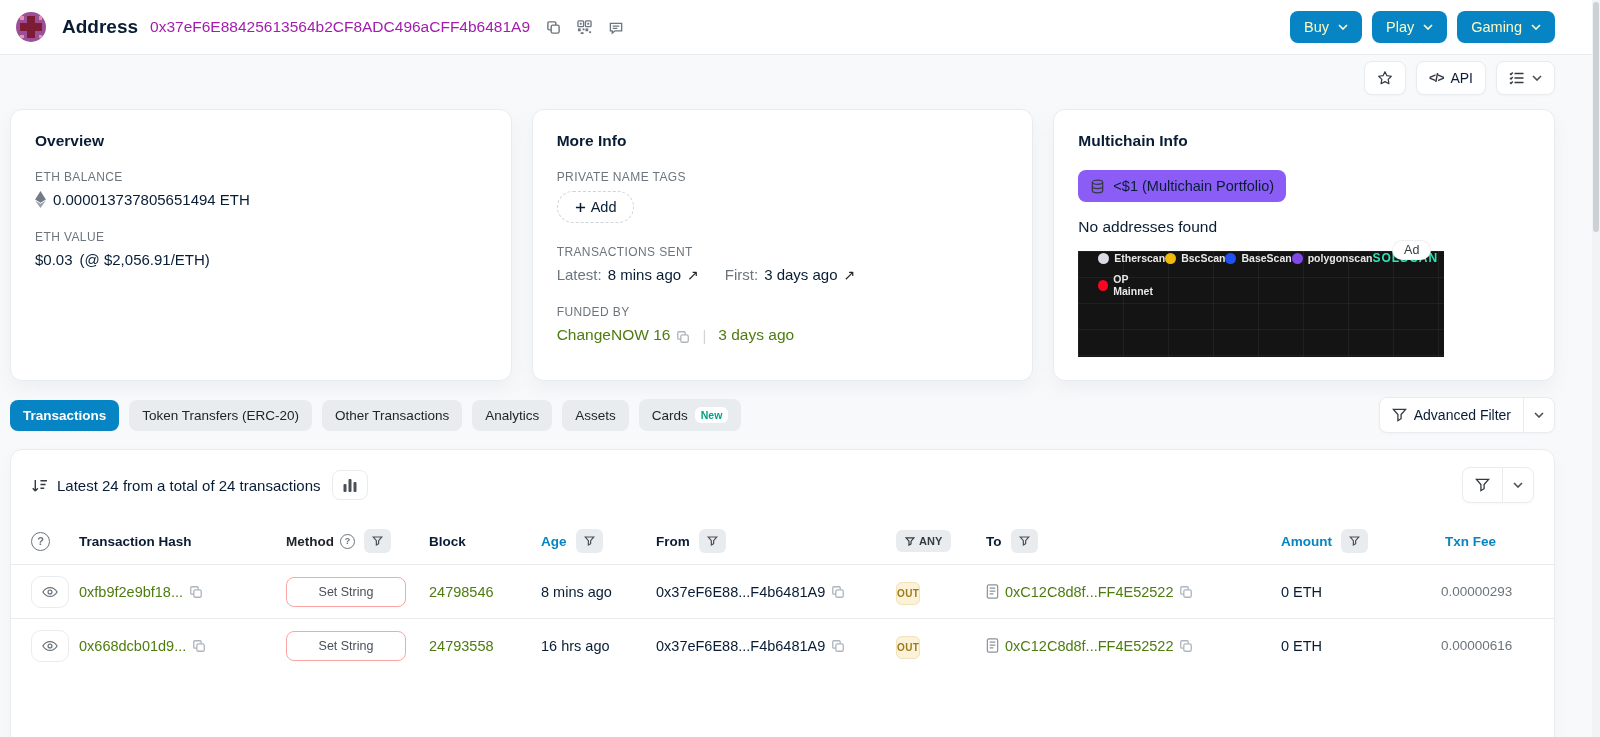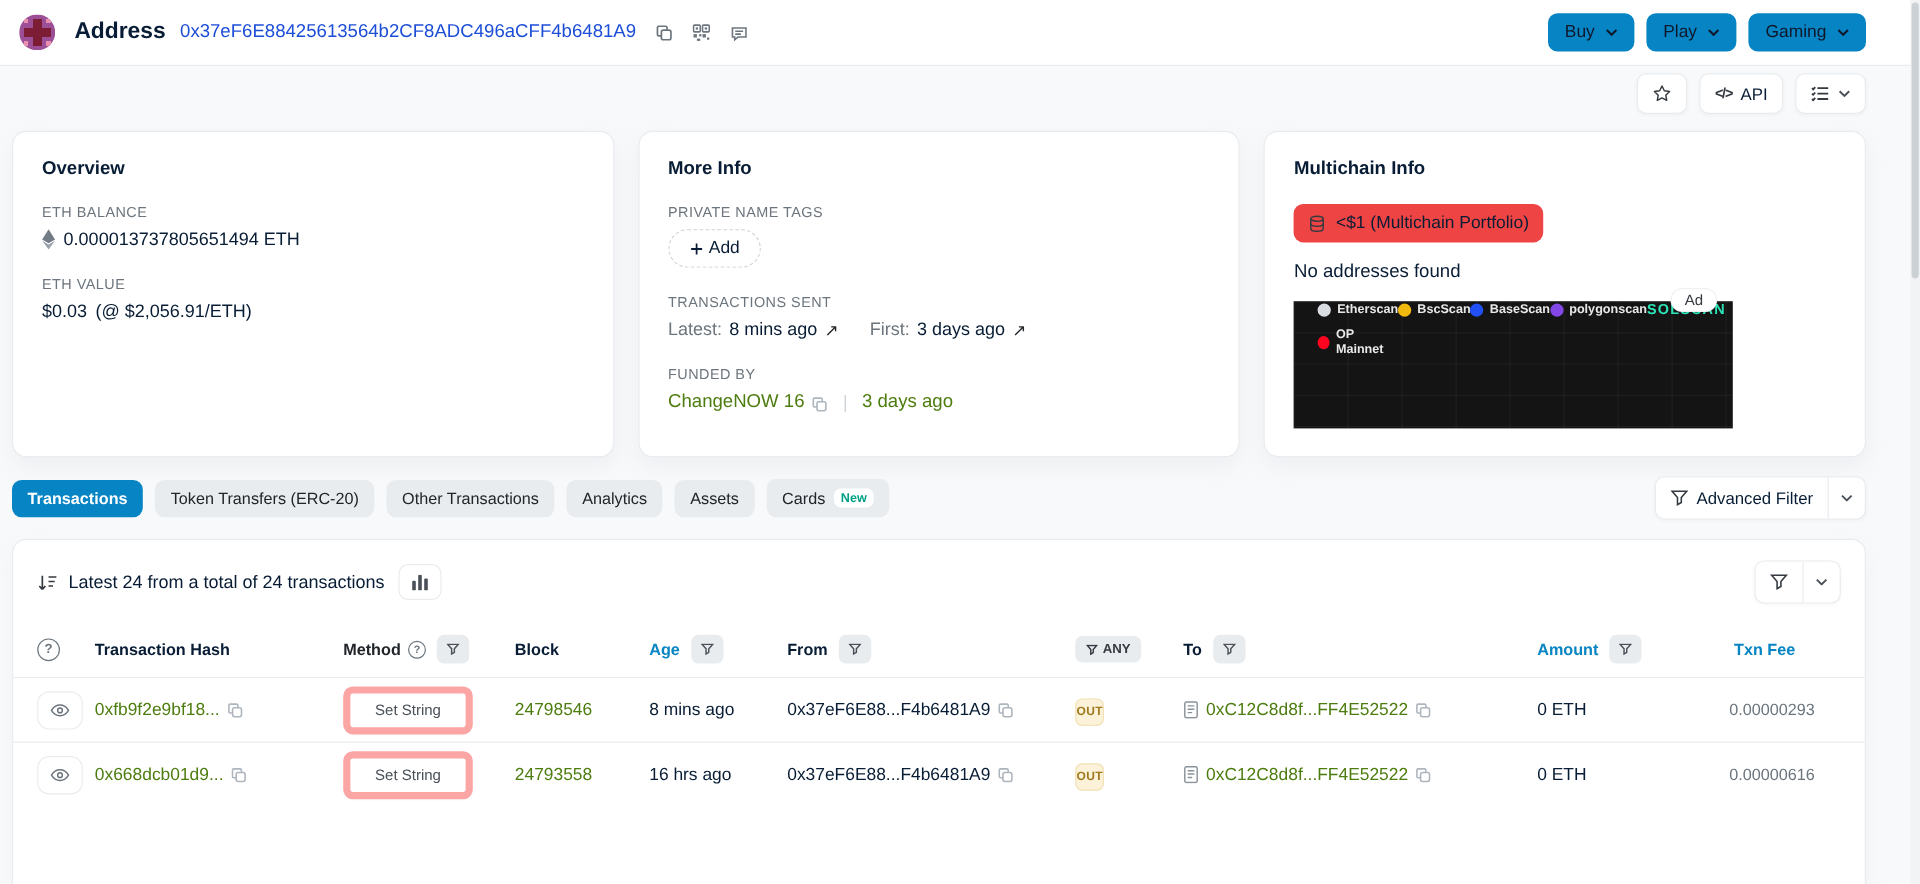--- a/index.html
+++ b/index.html
@@ -4,24 +4,24 @@
 <style>
   * { box-sizing: border-box; }
   body { margin:0; font-family:"Liberation Sans", sans-serif; color:#081d35; background:#fff; }
   .page { position:relative; width:1600px; height:737px; overflow:hidden; background:#f8f9fa; }
 
   
   .topbar { height:55px; background:#fff; border-bottom:1px solid #e9ecef;
             display:flex; align-items:center; padding:0 45px 0 16px; gap:8px; }
   .avatar { width:30px; height:30px; border-radius:50%; overflow:hidden; flex:0 0 auto; }
   .page-title { font-size:19px; font-weight:700; margin:0 4px 0 8px; }
-  .addr-text { font-size:15.5px; color:#1d4ed8; margin-right:4px; }
+  .addr-text { font-size:15.5px; color:#a21caf; margin-right:4px; }
   .iconbtn { background:none; border:none; padding:4px; color:#6c757d; display:inline-flex; align-items:center; cursor:pointer; }
   .topbar-right { margin-left:auto; display:flex; gap:10px; }
-  .bluebtn { background:#0784c3; color:#0f172a; border:none; border-radius:8px; font-family:inherit;
+  .bluebtn { background:#0784c3; color:#fef9c3; border:none; border-radius:8px; font-family:inherit;
              font-size:14.5px; font-weight:500; padding:8px 14px; display:inline-flex; align-items:center; gap:9px; cursor:pointer; }
 
   
   .tip-row { padding:14px 45px 4px 16px; font-size:14.5px; color:#495057; }
   .tip-row b { color:#343a40; }
   .tip-link { color:#0784c3; text-decoration:none; }
 
   
   .actions-row { display:flex; justify-content:flex-end; gap:10px; padding:6px 45px 12px 16px; }
   .wbtn { background:#fff; border:1px solid #e9ecef; border-radius:8px; height:34px; font-family:inherit;
@@ -37,21 +37,21 @@
   .lbl { font-size:12px; color:#6c757d; letter-spacing:.4px; margin-bottom:7px; font-weight:500; }
   .val { font-size:15px; display:flex; align-items:center; gap:7px; }
   .spacer18 { height:22px; }
   .add-btn { border:1px dashed #ced4da; border-radius:18px; background:#fff; font-family:inherit;
              padding:7px 17px; font-size:14.5px; color:#081d35; display:inline-flex; align-items:center; gap:5px; cursor:pointer; }
   .sent-row { font-size:15px; display:flex; align-items:flex-end; gap:6px; }
   .sent-row .g { color:#6c757d; }
   .arrow-ne { font-size:14px; color:#212529; }
   .blue-link { color:#4d7c0f; text-decoration:none; }
   .pipe { color:#ced4da; margin:0 6px; }
-  .badge-gray { display:inline-flex; align-items:center; gap:8px; background:#ef4444; border-radius:8px;
+  .badge-gray { display:inline-flex; align-items:center; gap:8px; background:#8b5cf6; border-radius:8px;
                 padding:8px 12px; font-size:14.5px; color:#081d35; cursor:pointer; }
   .no-addr { font-size:15.5px; margin-top:16px; }
 
   
   .ad { position:relative; margin-top:15px; width:366px; height:106px; background:#141414; color:#fff;
         background-image:linear-gradient(rgba(255,255,255,.05) 1px, transparent 1px),
                          linear-gradient(90deg, rgba(255,255,255,.05) 1px, transparent 1px);
         background-size:45px 26px; }
   .ad-pill { position:absolute; top:-10px; right:14px; background:#fff; border-radius:10px; padding:2px 11px;
              font-size:12.5px; color:#343a40; box-shadow:0 0 0 1px #eef0f2; }
@@ -93,22 +93,22 @@
               padding:5px 9px; font-size:11px; font-weight:700; color:#343a40; cursor:pointer; }
   .qmark { width:19px; height:19px; border-radius:50%; border:1.4px solid #6c757d; color:#6c757d; font-size:11px;
            font-weight:700; display:inline-flex; align-items:center; justify-content:center; }
   .qmark.sm { width:15px; height:15px; font-size:9px; border-width:1.2px; margin-left:6px; }
   .info-hdr { color:#212529; }
 
   .eye-btn { width:38px; height:32px; border:1px solid #e9ecef; border-radius:10px; background:#fff;
              display:inline-flex; align-items:center; justify-content:center; color:#6c757d; cursor:pointer; }
   .cell-flex { display:flex; align-items:center; gap:6px; }
   .copy-ic { color:#adb5bd; display:inline-flex; cursor:pointer; }
-  .method-btn { border:6px solid #fca5a5; background:#fff; border-radius:8px; font-family:inherit; font-size:12.5px;
-                color:#495057; padding:7px 0; width:108px; text-align:center; cursor:pointer; box-shadow:0 1px 2px rgba(0,0,0,.02); }
+  .method-btn { border:1px solid #fca5a5; background:#fff; border-radius:8px; font-family:inherit; font-size:12.5px;
+                color:#495057; padding:7px 0; width:120px; text-align:center; cursor:pointer; box-shadow:0 1px 2px rgba(0,0,0,.02); }
   .out-badge { background:#fbf2d9; border:1px solid #f1e2b8; color:#9f7a1d; font-size:10px; font-weight:700;
                border-radius:6px; padding:5px 0; width:56px; text-align:center; letter-spacing:.4px; }
   .fee-cell { color:#6c757d; font-size:13.5px; text-align:right; padding-right:38px; }
   .fee-hdr { justify-content:flex-end; padding-right:38px; }
   .doc-ic { color:#8a939b; display:inline-flex; }
 
   
   .scrollbar { position:absolute; top:0; right:0; width:8px; height:737px; background:#f1f3f5; }
   .scroll-thumb { position:absolute; top:2px; right:1px; width:6px; height:230px; border-radius:3px; background:#ccd1d6; }
 </style>

